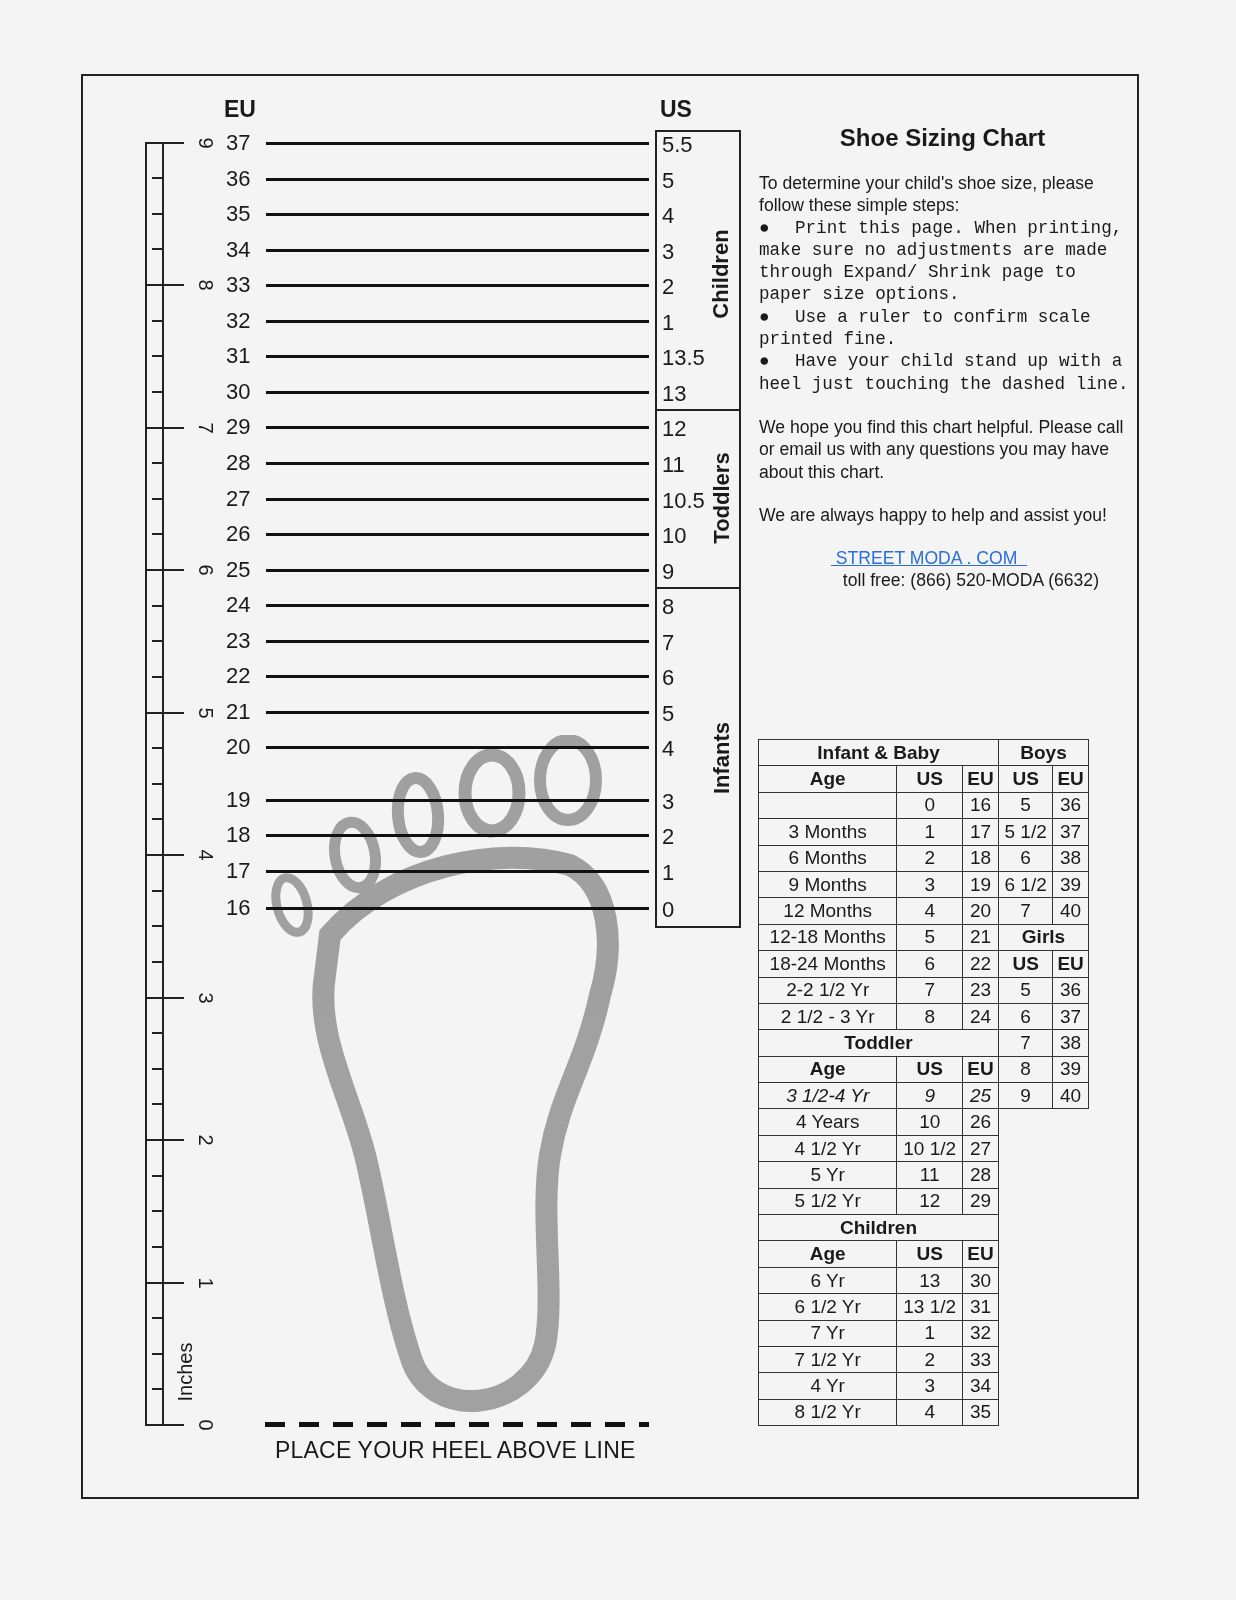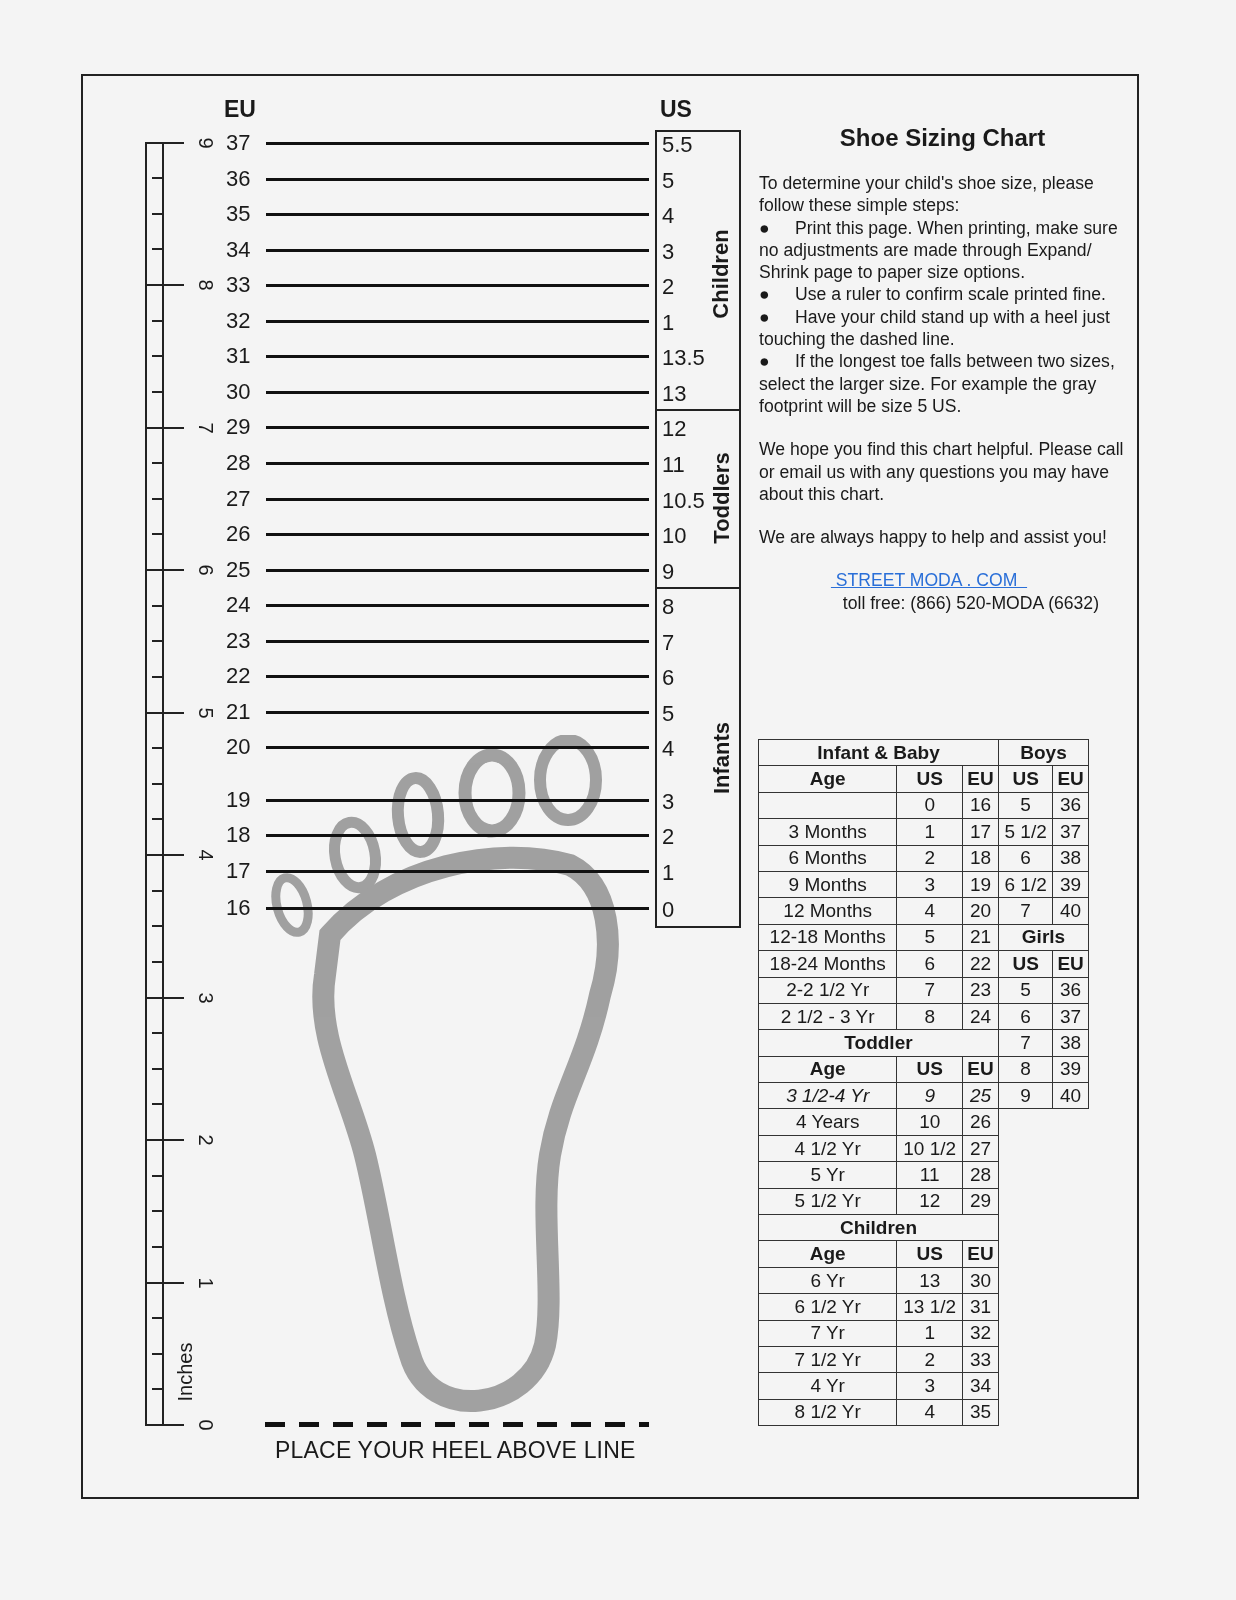--- a/index.html
+++ b/index.html
@@ -17,21 +17,21 @@
   .us-box { position:absolute; left:655px; top:130px; width:86px; height:798px; border:2px solid #222; box-sizing:border-box; }
   .us-div { position:absolute; left:655px; width:86px; height:2px; background:#222; }
   .us-num { position:absolute; left:662px; font-size:22px; line-height:24px; }
   .group-label { position:absolute; font-size:22px; font-weight:bold; transform:rotate(-90deg); transform-origin:center; text-align:center; line-height:24px; white-space:nowrap; }
   .heel-line { position:absolute; left:265px; top:1422px; width:384px; height:5px;
                background:repeating-linear-gradient(90deg,#111 0 20px, transparent 20px 34px); }
   .heel-text { position:absolute; left:275px; top:1437px; font-size:23px; letter-spacing:0.2px; }
   .title { position:absolute; left:760px; top:124px; width:365px; text-align:center; font-size:24px; font-weight:bold; }
   .instr { position:absolute; left:759px; top:172px; width:375px; font-size:17.6px; line-height:22.3px; }
   .instr p { margin:0; }
-  .instr .bullet { display:block; }
+  .instr .bullet { display:block;font-family:Liberation Mono, monospace; }
   .instr .bullet .dot { display:inline-block; width:36px; }
   .gap { height:21px; }
   .link { color:#2a6fd8; text-decoration:underline; display:block; text-align:center; width:340px; }
   .toll { display:block; text-align:right; width:340px; }
   table.t { position:absolute; border-collapse:collapse; font-size:19px; }
   table.t td { border:1.5px solid #333; padding:0; height:25px; text-align:center; line-height:24px; box-sizing:border-box; }
   table.t td.h { font-weight:bold; }
   table.t td.sec { font-weight:bold; }
   .footprint { position:absolute; left:270px; top:735px; }
 </style>
@@ -195,21 +195,20 @@
 
 <div class="heel-line"></div>
 <div class="heel-text">PLACE YOUR HEEL ABOVE LINE</div>
 
 <div class="title">Shoe Sizing Chart</div>
 <div class="instr">
   <p>To determine your child's shoe size, please follow these simple steps:</p>
   <p class="bullet"><span class="dot">●</span><span>Print this page. When printing, make sure no adjustments are made through Expand/ Shrink page to paper size options.</span></p>
   <p class="bullet"><span class="dot">●</span><span>Use a ruler to confirm scale printed fine.</span></p>
   <p class="bullet"><span class="dot">●</span><span>Have your child stand up with a heel just touching the dashed line.</span></p>
-  <p class="bullet"><span class="dot">●</span><span>If the longest toe falls between two sizes, select the larger size. For example the gray footprint will be size 5 US.</span></p>
   <div class="gap"></div>
   <p>We hope you find this chart helpful. Please call or email us with any questions you may have about this chart.</p>
   <div class="gap"></div>
   <p>We are always happy to help and assist you!</p>
   <div class="gap"></div>
   <a class="link" style="white-space:pre;"> STREET MODA . COM  </a>
   <span class="toll">toll free: (866) 520-MODA (6632)</span>
 </div>
 
 <table class="t" style="left:758px;top:739px;width:241px;">

